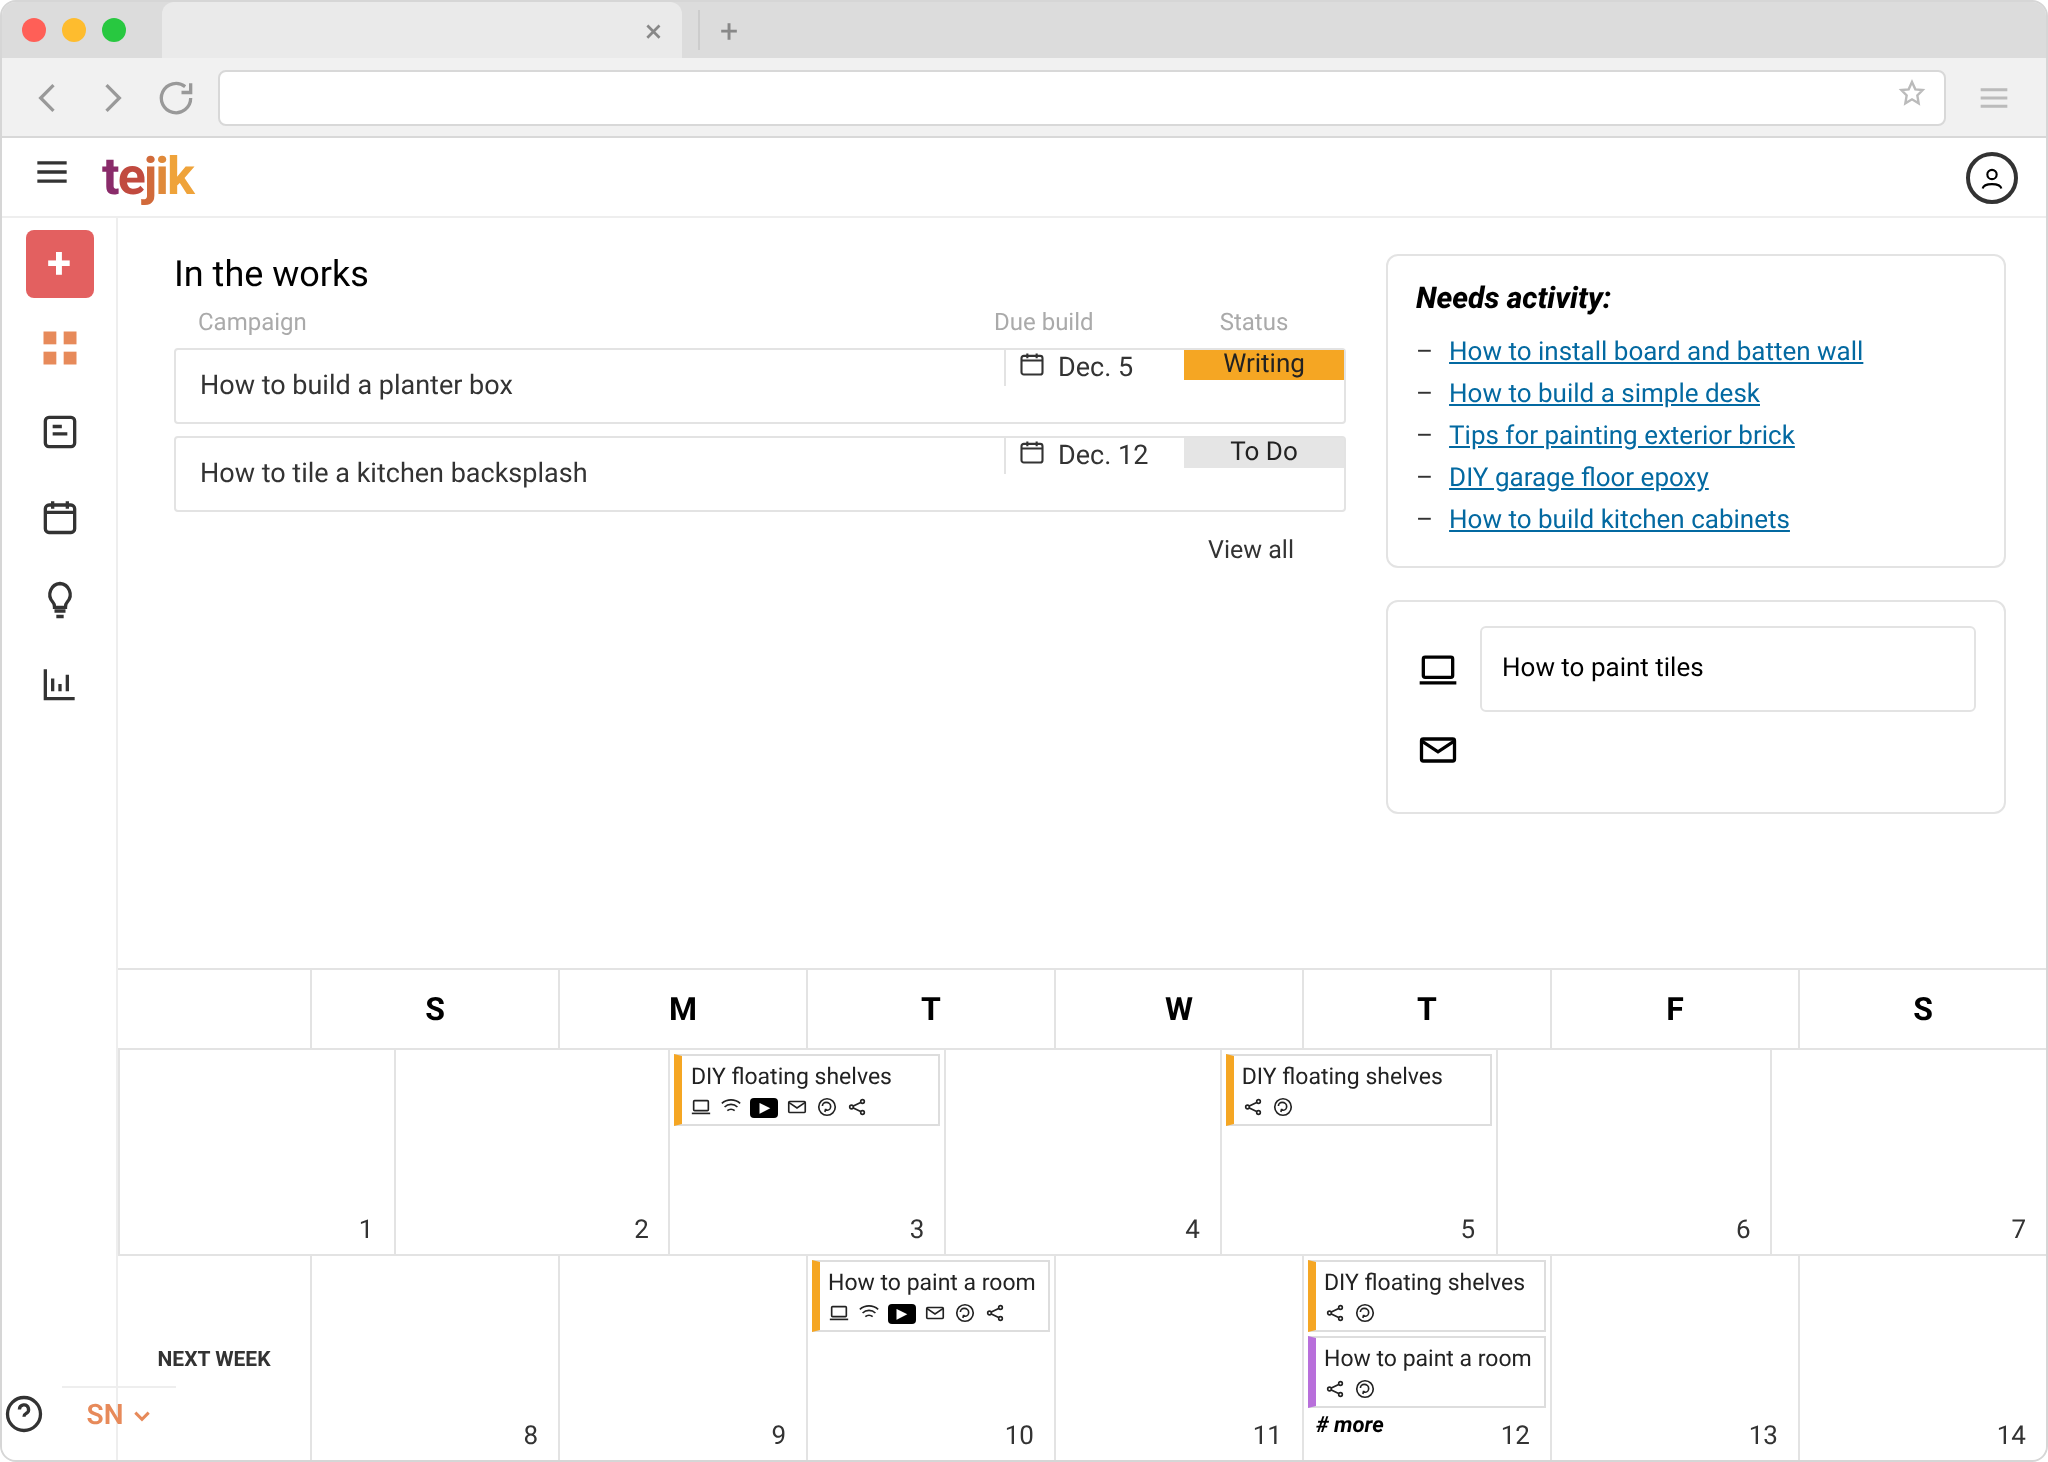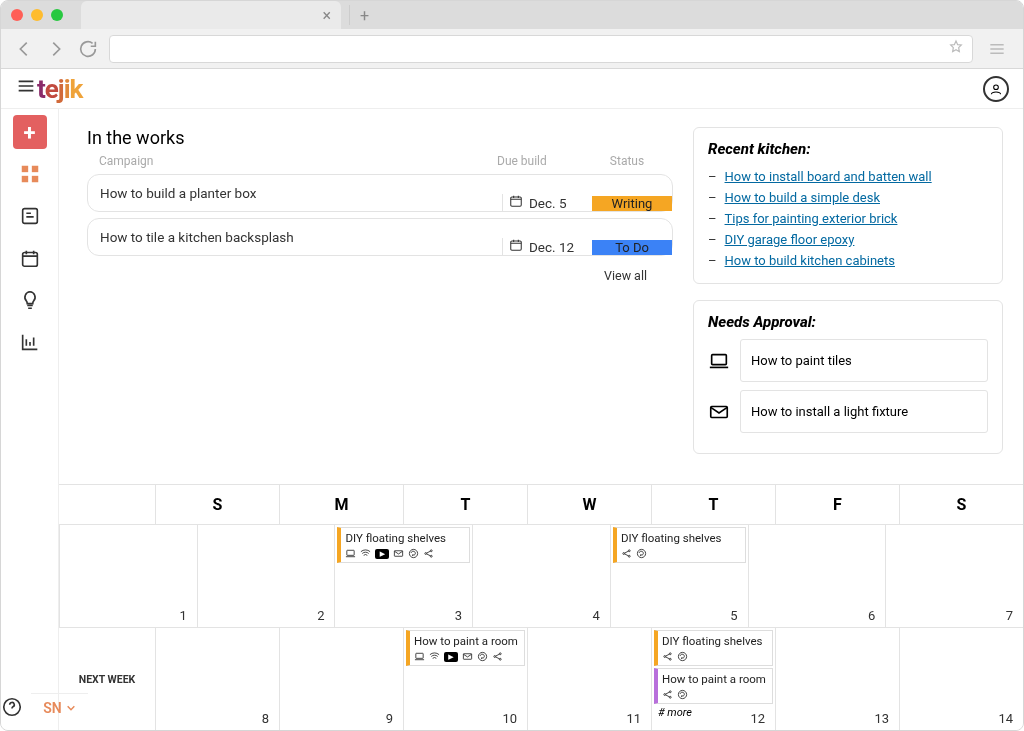--- a/index.html
+++ b/index.html
@@ -11,46 +11,46 @@
   .dot{width:12px;height:12px;border-radius:50%}
   .dot.red{background:#ff5f57}.dot.yellow{background:#febc2e}.dot.green{background:#28c840}
   .tab{height:100%;width:260px;background:#eaeaea;border-top-left-radius:6px;border-top-right-radius:6px;display:flex;align-items:center;justify-content:flex-end;padding:0 10px;color:#888}
   .new-tab{width:30px;height:20px;border-left:1px solid #ccc;display:flex;align-items:center;justify-content:center;color:#888;font-size:16px}
   .chrome-urlbar{height:40px;display:flex;align-items:center;gap:10px;padding:0 12px;background:#f1f1f1;border-bottom:1px solid #d8d8d8}
   .nav-icon{color:#999;display:inline-flex;align-items:center;justify-content:center;width:22px;height:22px}
   .urlbox{flex:1;height:28px;border:1px solid #d8d8d8;border-radius:4px;background:#fff;display:flex;align-items:center;justify-content:flex-end;padding:0 8px}
   .hamburger{width:28px;height:28px;display:flex;align-items:center;justify-content:center;color:#bbb;font-size:22px}
   .app{flex:1;display:flex;flex-direction:column;background:#fff}
   .app-header{height:40px;display:flex;align-items:center;justify-content:space-between;padding:0 14px;border-bottom:1px solid #eee}
-  .app-header .left{display:flex;align-items:center;}
+  .app-header .left{display:flex;align-items:center;gap:14px}
   .menu-icon{font-size:22px;color:#333}
   .logo{font-size:26px;font-weight:700;letter-spacing:-1px}
   .logo .t{color:#8a2b6a}.logo .e{color:#c14a3f}.logo .j{color:#d16a3a}.logo .i{color:#e08a3a}.logo .k{color:#efa33a}
   .avatar{width:26px;height:26px;border:2px solid #333;border-radius:50%;display:flex;align-items:center;justify-content:center}
   .avatar svg{width:14px;height:14px}
   .app-body{flex:1;display:flex;min-height:0}
   .sidebar{width:58px;border-right:1px solid #eee;display:flex;flex-direction:column;align-items:center;padding-top:6px;gap:8px;position:relative}
   .sidebar .bottom{margin-top:auto;display:flex;flex-direction:row;align-items:center;gap:8px;padding-bottom:6px}
   .sb-btn{width:34px;height:34px;display:flex;align-items:center;justify-content:center;color:#333;border-radius:4px}
   .sb-btn.add{background:#e36060;color:#fff;font-size:22px;font-weight:700}
   .sb-btn.grid svg rect{fill:#e78a5a}
   .sb-btn svg{width:22px;height:22px}
   .sidebar .user-chip{color:#e78a5a;font-weight:600;font-size:14px;border-top:1px solid #eee;width:100%;text-align:center;padding:6px 0;display:flex;align-items:center;justify-content:center;gap:4px}
   .main{flex:1;display:flex;flex-direction:column;min-width:0}
   .top-area{display:flex;gap:20px;padding:18px 20px 10px 28px}
   .works{flex:1}
   .works h2{font-size:18px;font-weight:400;margin-bottom:6px}
   .col-headers{display:flex;color:#aaa;font-size:12px;padding:0 6px 6px 12px}
   .col-headers .c1{flex:1}.col-headers .c2{width:90px;text-align:left}.col-headers .c3{width:80px;text-align:center}
-  .row{display:flex;align-items:flex-end;border:1px solid #e3e3e3;border-radius:12px;margin-bottom:6px;font-size:13.5px;color:#333}
+  .row{display:flex;align-items:flex-start;border:1px solid #e3e3e3;border-radius:2px;margin-bottom:6px;font-size:13.5px;color:#333}
   .row .c1{flex:1;padding:10px 12px}
   .row .c2{width:90px;border-left:1px solid #e3e3e3;display:flex;align-items:center;gap:6px;padding:0 6px}
   .row .c3{width:80px;display:flex;align-items:center;justify-content:center;font-size:13px}
   .status-writing{background:#f5a623;color:#222}
-  .status-todo{background:#3b82f6;color:#222}
+  .status-todo{background:#e5e5e5;color:#222}
   .viewall{text-align:right;padding:6px 26px 0 0;font-size:12.5px;color:#333}
   .right-panel{width:310px;display:flex;flex-direction:column;gap:16px}
   .card{border:1px solid #e3e3e3;border-radius:6px;padding:12px 14px}
   .card h3{font-style:italic;font-weight:800;font-size:15px;margin-bottom:8px}
   .card ul{list-style:none}
   .card ul li{font-size:13px;padding:3px 0;display:flex;gap:8px}
   .card ul li a{color:#0369a1;text-decoration:underline}
   .dash{color:#333}
   .approval-row{display:flex;align-items:center;gap:10px;margin-bottom:8px}
   .approval-row .box{flex:1;border:1px solid #e3e3e3;border-radius:3px;padding:13px 10px;font-size:13px}
@@ -65,21 +65,21 @@
   .cal-week .daycell{flex:1;border-left:1px solid #e3e3e3;height:102px;position:relative;padding:0;display:flex;flex-direction:column}
   .cal-week .daynum{position:absolute;bottom:4px;right:10px;font-size:13px;color:#333}
   .event{border:1px solid #ddd;border-left:4px solid;margin:2px 2px 0 2px;padding:3px 4px;font-size:11px;color:#222;background:#fff}
   .event.orange{border-left-color:#f5a623}
   .event.purple{border-left-color:#b86fdb}
   .event .title{font-size:11.5px;white-space:nowrap;overflow:hidden;text-overflow:ellipsis}
   .event .icons{display:flex;gap:4px;margin-top:3px;align-items:center}
   .event .icons span{display:inline-flex;align-items:center;justify-content:center}
   .event .icons svg{width:11px;height:11px}
   .event .yt{background:#000;color:#fff;width:14px;height:10px;border-radius:2px;display:inline-flex;align-items:center;justify-content:center;font-size:7px}
-  .more{font-size:11px;font-style:italic;font-weight:400;padding:2px 6px}
+  .more{font-size:11px;font-style:italic;font-weight:700;padding:2px 6px}
   .cal-icon{width:14px;height:14px}
   svg{stroke:currentColor;fill:none;stroke-width:1.8}
 </style>
 </head>
 <body>
 
 <div class="chrome">
 
   <div class="chrome-tabs">
     <div class="traffic">
@@ -227,21 +227,21 @@
       <span>Dec. 12</span>
     </div>
     <div class="c3 status-todo">To Do</div>
                 </div>
               </div>
             <div class="viewall">View all</div>
           </div>
 
           <div class="right-panel">
             <div class="card">
-              <h3>Recent kitchen:</h3>
+              <h3>Needs activity:</h3>
               <ul id="recent-list">
                   <li>
                     <span class="dash">–</span>
                     <a href="#">How to install board and batten wall</a>
                   </li>
                   <li>
                     <span class="dash">–</span>
                     <a href="#">How to build a simple desk</a>
                   </li>
                   <li>
@@ -252,39 +252,37 @@
                     <span class="dash">–</span>
                     <a href="#">DIY garage floor epoxy</a>
                   </li>
                   <li>
                     <span class="dash">–</span>
                     <a href="#">How to build kitchen cabinets</a>
                   </li>
                 </ul>
             </div>
             <div class="card">
-              <h3>Needs Approval:</h3>
               <div id="approval-list">
                   <div class="approval-row">
     <span class="ic">
                       <svg viewBox="0 0 24 24">
                         <rect x="4" y="5" width="16" height="11" rx="1"></rect>
                         <path d="M2 19h20"></path>
                       </svg>
                     </span>
     <div class="box">How to paint tiles</div>
                   </div>
                   <div class="approval-row">
     <span class="ic">
                       <svg viewBox="0 0 24 24">
                         <rect x="3" y="6" width="18" height="12" rx="1"></rect>
                         <path d="M3 7l9 6 9-6"></path>
                       </svg>
                     </span>
-    <div class="box">How to install a light fixture</div>
                   </div>
                 </div>
             </div>
           </div>
         </div>
 
         <div class="calendar">
           <div class="cal-header">
             <div class="rowlabel"></div>
             <div id="cal-day-header" style="display:contents"><div class="daycol">S</div><div class="daycol">M</div><div class="daycol">T</div><div class="daycol">W</div><div class="daycol">T</div><div class="daycol">F</div><div class="daycol">S</div></div>

